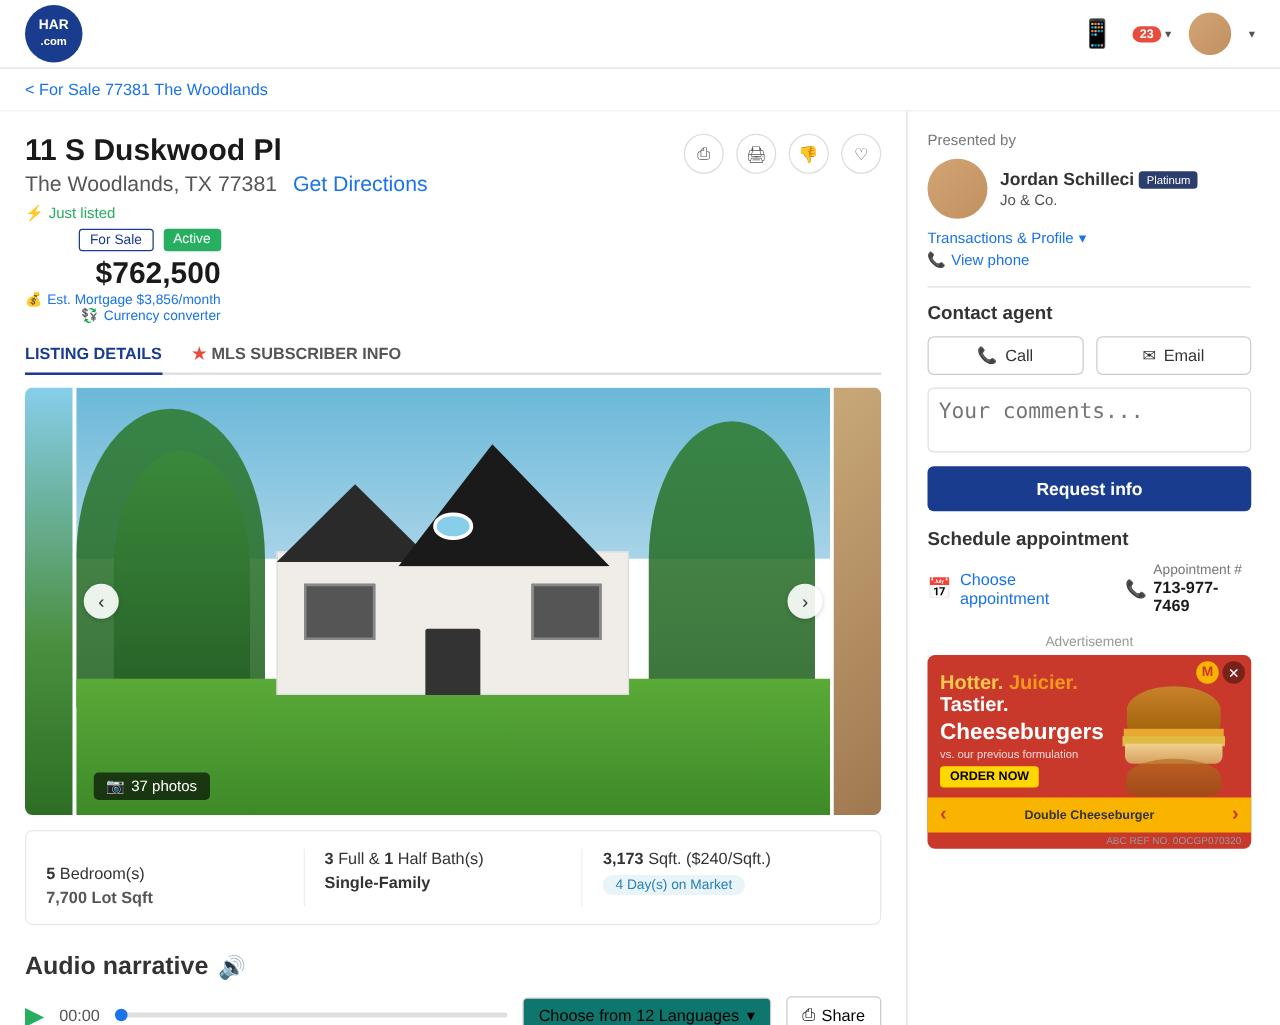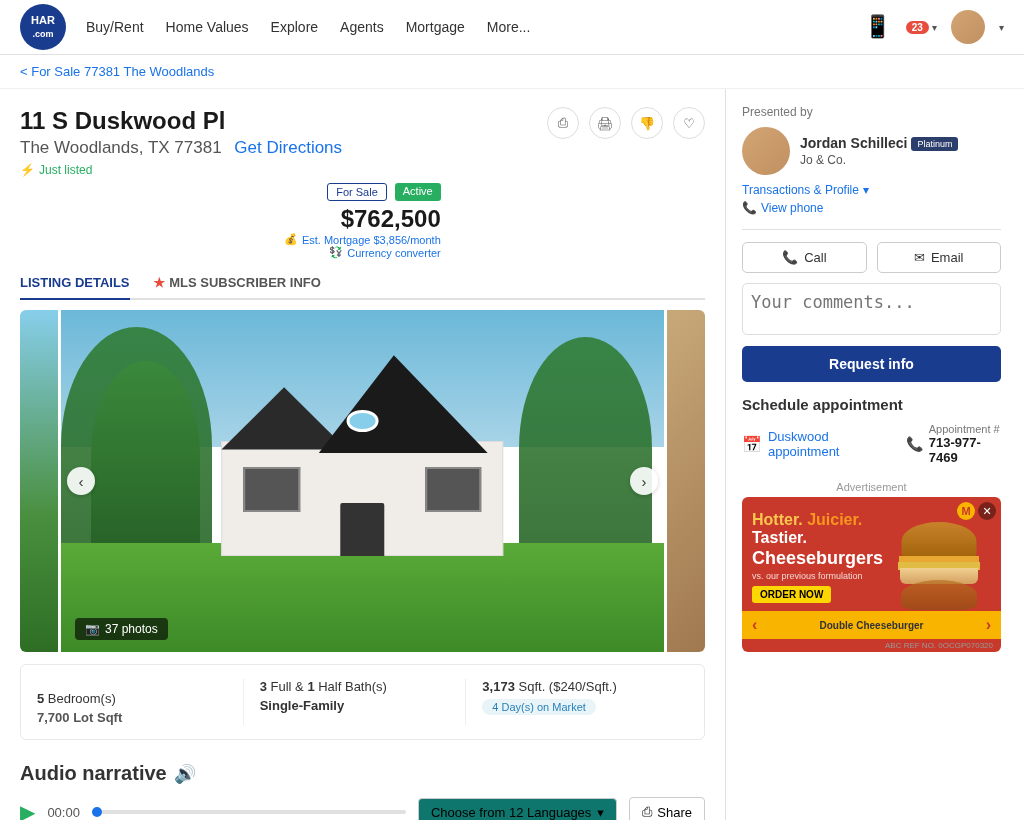--- a/index.html
+++ b/index.html
@@ -7,28 +7,20 @@
     .logo { width: 46px; height: 46px; border-radius: 50%; background: #1a3c8f; display: flex; align-items: center; justify-content: center; flex-shrink: 0; margin-right: 20px; }
     .logo-text { color: #fff; font-size: 11px; font-weight: 800; text-align: center; line-height: 1.2; }
   </style>
 </head>
 <body>
 
 <header style="display:flex;align-items:center;padding:0 20px;height:55px;border-bottom:1px solid #e0e0e0;background:#fff;">
   <div class="logo">
     <div class="logo-text">HAR<br><span style="font-size:9px;">.com</span></div>
   </div>
-  <nav style="display:flex;gap:22px;align-items:center;">
-    <span style="font-size:14px;color:#333;cursor:pointer;">Buy/Rent</span>
-    <span style="font-size:14px;color:#333;cursor:pointer;">Home Values</span>
-    <span style="font-size:14px;color:#333;cursor:pointer;">Explore</span>
-    <span style="font-size:14px;color:#333;cursor:pointer;">Agents</span>
-    <span style="font-size:14px;color:#333;cursor:pointer;">Mortgage</span>
-    <span style="font-size:14px;color:#333;cursor:pointer;">More...</span>
-  </nav>
   <div style="display:flex;align-items:center;gap:14px;margin-left:auto;">
     <span style="font-size:22px;color:#555;cursor:pointer;">📱</span>
     <div style="display:flex;align-items:center;gap:3px;cursor:pointer;">
       <span style="background:#e74c3c;color:#fff;font-size:10px;border-radius:10px;padding:1px 6px;font-weight:bold;">23</span>
       <span style="font-size:10px;color:#555;">▾</span>
     </div>
     <div style="width:34px;height:34px;border-radius:50%;background:linear-gradient(135deg,#d4a574,#c09060);cursor:pointer;"></div>
     <span style="font-size:10px;color:#555;">▾</span>
   </div>
 </header>
@@ -54,21 +46,21 @@
         </div>
       </div>
       <div style="display:flex;gap:10px;align-items:center;">
         <div style="width:32px;height:32px;border:1px solid #ddd;border-radius:50%;display:flex;align-items:center;justify-content:center;cursor:pointer;font-size:13px;color:#555;">⎙</div>
         <div style="width:32px;height:32px;border:1px solid #ddd;border-radius:50%;display:flex;align-items:center;justify-content:center;cursor:pointer;font-size:13px;color:#555;">🖨</div>
         <div style="width:32px;height:32px;border:1px solid #ddd;border-radius:50%;display:flex;align-items:center;justify-content:center;cursor:pointer;font-size:13px;color:#555;">👎</div>
         <div style="width:32px;height:32px;border:1px solid #ddd;border-radius:50%;display:flex;align-items:center;justify-content:center;cursor:pointer;font-size:13px;color:#555;">♡</div>
       </div>
     </div>
 
-    <div style="display:flex;justify-content:center;align-items:flex-start;margin-bottom:8px;">
+    <div style="display:flex;justify-content:flex-start;align-items:flex-start;margin-bottom:8px;">
       <div></div>
       <div style="text-align:right;">
         <div style="display:flex;gap:8px;margin-bottom:4px;justify-content:flex-end;">
           <span style="border:1px solid #1a3c8f;color:#1a3c8f;font-size:11px;padding:2px 8px;border-radius:3px;">For Sale</span>
           <span style="background:#27ae60;color:#fff;font-size:11px;padding:2px 8px;border-radius:3px;">Active</span>
         </div>
         <div style="font-size:24px;font-weight:700;color:#1a1a1a;">$762,500</div>
         <div style="font-size:11px;color:#1a73e8;cursor:pointer;display:flex;align-items:center;gap:4px;">
           <span>💰</span>
             <span>Est. Mortgage $3,856/month</span>
@@ -206,40 +198,41 @@
         <div style="font-size:12px;color:#1a73e8;cursor:pointer;margin-top:4px;display:flex;align-items:center;gap:4px;">
           <span>📞</span>
           <span>View phone</span>
         </div>
       </div>
     </div>
 
     <hr style="border:none;border-top:1px solid #e0e0e0;margin:12px 0;">
 
     <div>
+      <div style="font-size:15px;font-weight:600;margin-bottom:10px;">Contact agent</div>
       <div style="display:flex;gap:10px;margin-bottom:10px;">
         <button style="flex:1;border:1px solid #ccc;background:#fff;padding:7px;border-radius:5px;font-size:13px;cursor:pointer;display:flex;align-items:center;justify-content:center;gap:6px;color:#333;">
           <span>📞</span>
           <span>Call</span>
         </button>
         <button style="flex:1;border:1px solid #ccc;background:#fff;padding:7px;border-radius:5px;font-size:13px;cursor:pointer;display:flex;align-items:center;justify-content:center;gap:6px;color:#333;">
           <span>✉</span>
           <span>Email</span>
         </button>
       </div>
       <textarea style="width: 100%; border: 1px solid rgb(221, 221, 221); border-radius: 5px; padding: 8px; font-size: 17px; resize: none; height: 52px; color: rgb(153, 153, 153);" placeholder="Your comments..."></textarea>
       <button style="background:#1a3c8f;color:#fff;border:none;border-radius:5px;padding:10px 0;width:100%;font-size:14px;font-weight:600;cursor:pointer;margin-top:8px;">Request info</button>
     </div>
 
     <div style="margin-top:14px;">
       <div style="font-size:15px;font-weight:600;margin-bottom:10px;">Schedule appointment</div>
       <div style="display:flex;align-items:center;gap:16px;">
         <div style="display:flex;align-items:center;gap:6px;cursor:pointer;">
           <span style="color:#1a73e8;font-size:16px;">📅</span>
-          <span style="color:#1a73e8;font-size:13px;">Duskwood appointment</span>
+          <span style="color:#1a73e8;font-size:13px;">Choose appointment</span>
         </div>
         <div>
           <div style="display:flex;align-items:center;gap:5px;">
             <span style="color:#1a73e8;font-size:14px;">📞</span>
             <div>
               <div style="font-size:11px;color:#777;">Appointment #</div>
               <div style="font-size:13px;font-weight:600;color:#1a1a1a;cursor:pointer;">713-977-7469</div>
             </div>
           </div>
         </div>

